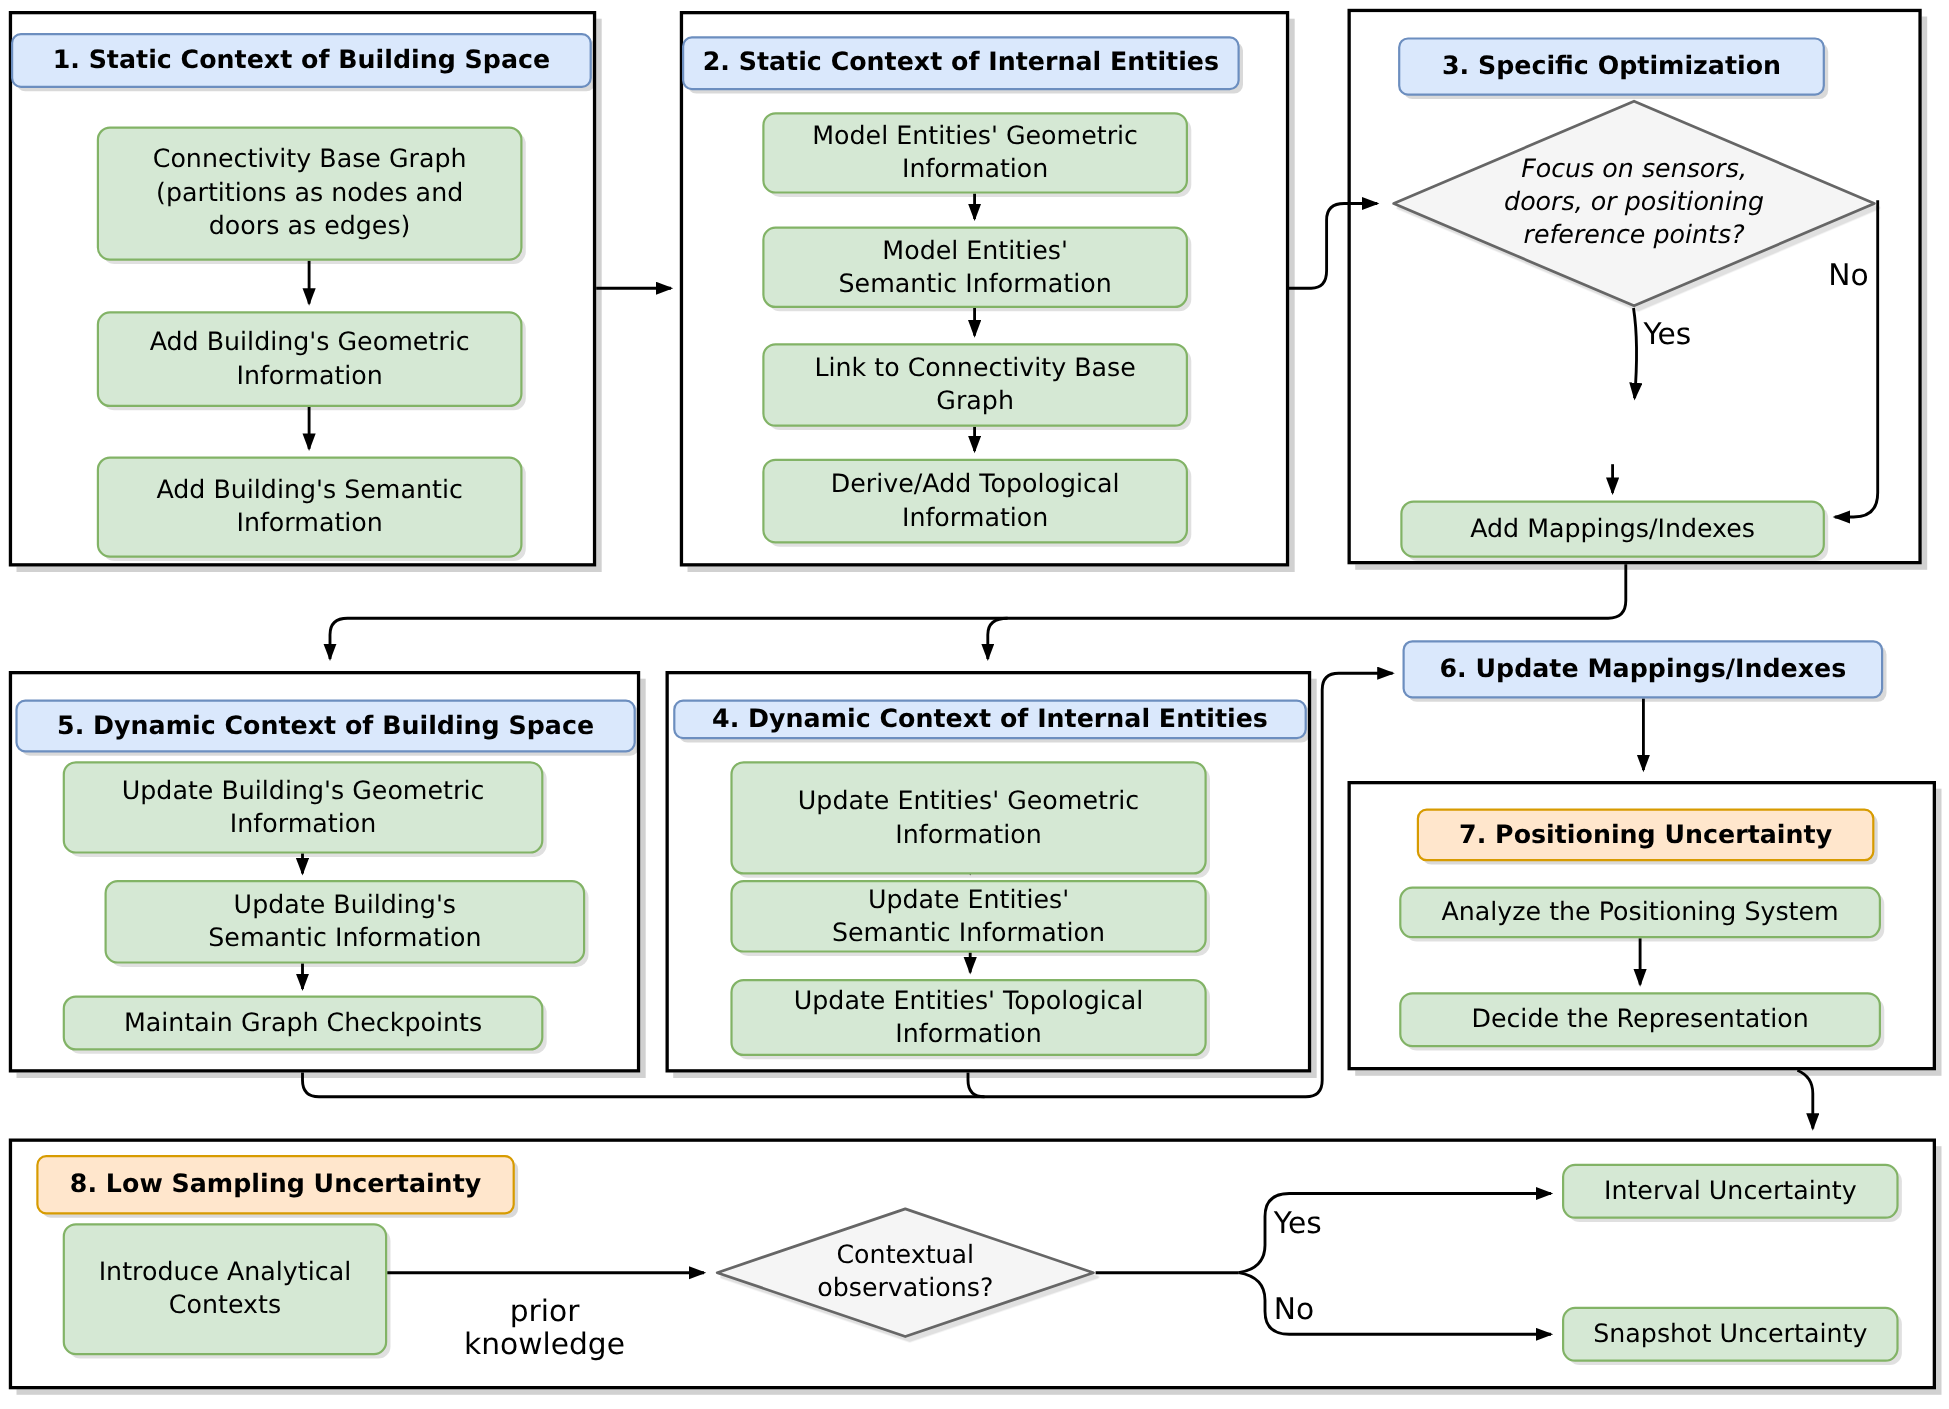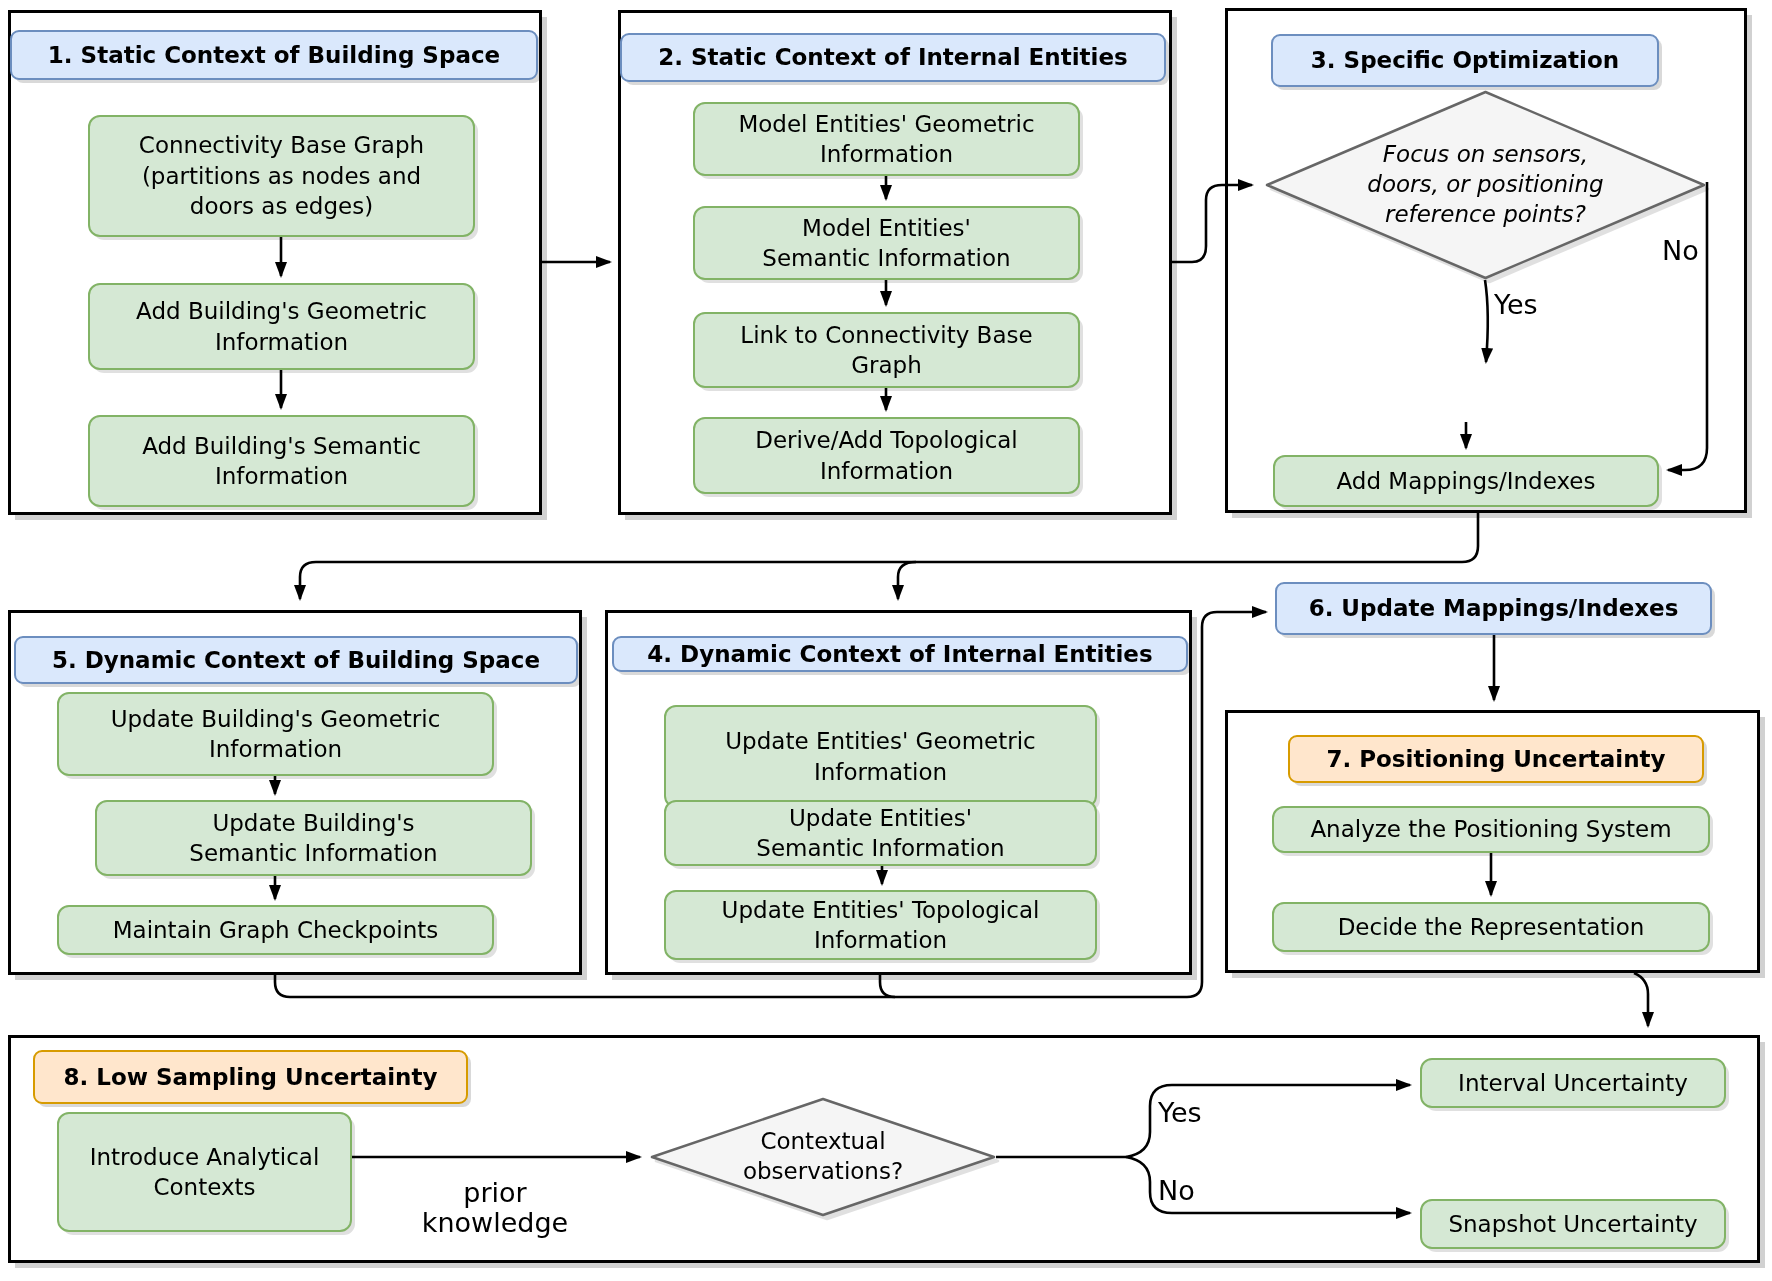--- a/index.html
+++ b/index.html
@@ -85,21 +85,21 @@
 
   <div class="hdr hdr-blue shape" style="left:10px;top:30px;width:528px;height:50px;">1. Static Context of Building Space</div>
   <div class="proc shape" style="left:88px;top:115px;width:387px;height:122px;">Connectivity Base Graph
 (partitions as nodes and
 doors as edges)</div>
   <div class="proc shape" style="left:88px;top:283px;width:387px;height:87px;">Add Building's Geometric
 Information</div>
   <div class="proc shape" style="left:88px;top:415px;width:387px;height:92px;">Add Building's Semantic
 Information</div>
 
-  <div class="hdr hdr-blue shape" style="left:620px;top:33px;width:546px;height:49px;">2. Static Context of Internal Entities</div>
+  <div class="hdr hdr-blue shape" style="left:620px;top:33px;width:507px;height:49px;">2. Static Context of Internal Entities</div>
   <div class="proc shape" style="left:693px;top:102px;width:387px;height:74px;">Model Entities' Geometric
 Information</div>
   <div class="proc shape" style="left:693px;top:206px;width:387px;height:74px;">Model Entities'
 Semantic Information</div>
   <div class="proc shape" style="left:693px;top:312px;width:387px;height:76px;">Link to Connectivity Base
 Graph</div>
   <div class="proc shape" style="left:693px;top:417px;width:387px;height:77px;">Derive/Add Topological
 Information</div>
 
   <div class="hdr hdr-blue shape" style="left:1271px;top:34px;width:388px;height:53px;">3. Specific Optimization</div>
@@ -124,21 +124,21 @@
   <svg class="shape" style="position:absolute;left:0;top:0;pointer-events:none;" width="1772" height="1281" viewBox="0 0 1772 1281">
     <g fill="none" stroke="#000" stroke-width="2.6">
       <path d="M 275 776 L 275 794" marker-end="url(#arw)"></path>
       <path d="M 275 876 L 275 899" marker-end="url(#arw)"></path>
       <path d="M 882 776 L 882 794" marker-end="url(#arw)"></path>
       <path d="M 882 866 L 882 884" marker-end="url(#arw)"></path>
     </g>
   </svg>
 
   <div class="hdr hdr-blue shape" style="left:612px;top:636px;width:576px;height:36px;">4. Dynamic Context of Internal Entities</div>
-  <div class="proc shape" style="left:664px;top:692px;width:433px;height:103px;margin-top:13px;">Update Entities' Geometric
+  <div class="proc shape" style="left:664px;top:692px;width:433px;height:103px;">Update Entities' Geometric
 Information</div>
   <div class="proc shape" style="left:664px;top:800px;width:433px;height:66px;">Update Entities'
 Semantic Information</div>
   <div class="proc shape" style="left:664px;top:890px;width:433px;height:70px;">Update Entities' Topological
 Information</div>
 
   <div class="hdr hdr-blue shape" style="left:1275px;top:582px;width:437px;height:53px;">6. Update Mappings/Indexes</div>
 
   <div class="hdr hdr-orange shape" style="left:1288px;top:735px;width:416px;height:48px;">7. Positioning Uncertainty</div>
   <div class="proc shape" style="left:1272px;top:806px;width:438px;height:47px;">Analyze the Positioning System</div>
@@ -151,15 +151,15 @@
   <div class="diamond-wrap shape" style="left:650px;top:1097px;width:346px;height:120px;">
     <svg width="346" height="120" viewBox="0 0 346 120">
       <polygon points="173,2 344,60 173,118 2,60" fill="#f5f5f5" stroke="#666666" stroke-width="2.5" stroke-linejoin="round"></polygon>
     </svg>
     <div class="dtext">Contextual
 observations?</div>
   </div>
   <div class="edge-label shape" style="left:1158px;top:1098px;">Yes</div>
   <div class="edge-label shape" style="left:1158px;top:1176px;">No</div>
   <div class="proc shape" style="left:1420px;top:1058px;width:306px;height:50px;">Interval Uncertainty</div>
-  <div class="proc shape" style="left:1420px;top:1188px;width:306px;height:50px;margin-top:11px;">Snapshot Uncertainty</div>
+  <div class="proc shape" style="left:1420px;top:1188px;width:306px;height:50px;">Snapshot Uncertainty</div>
 
 </div>
 
 </body></html>

